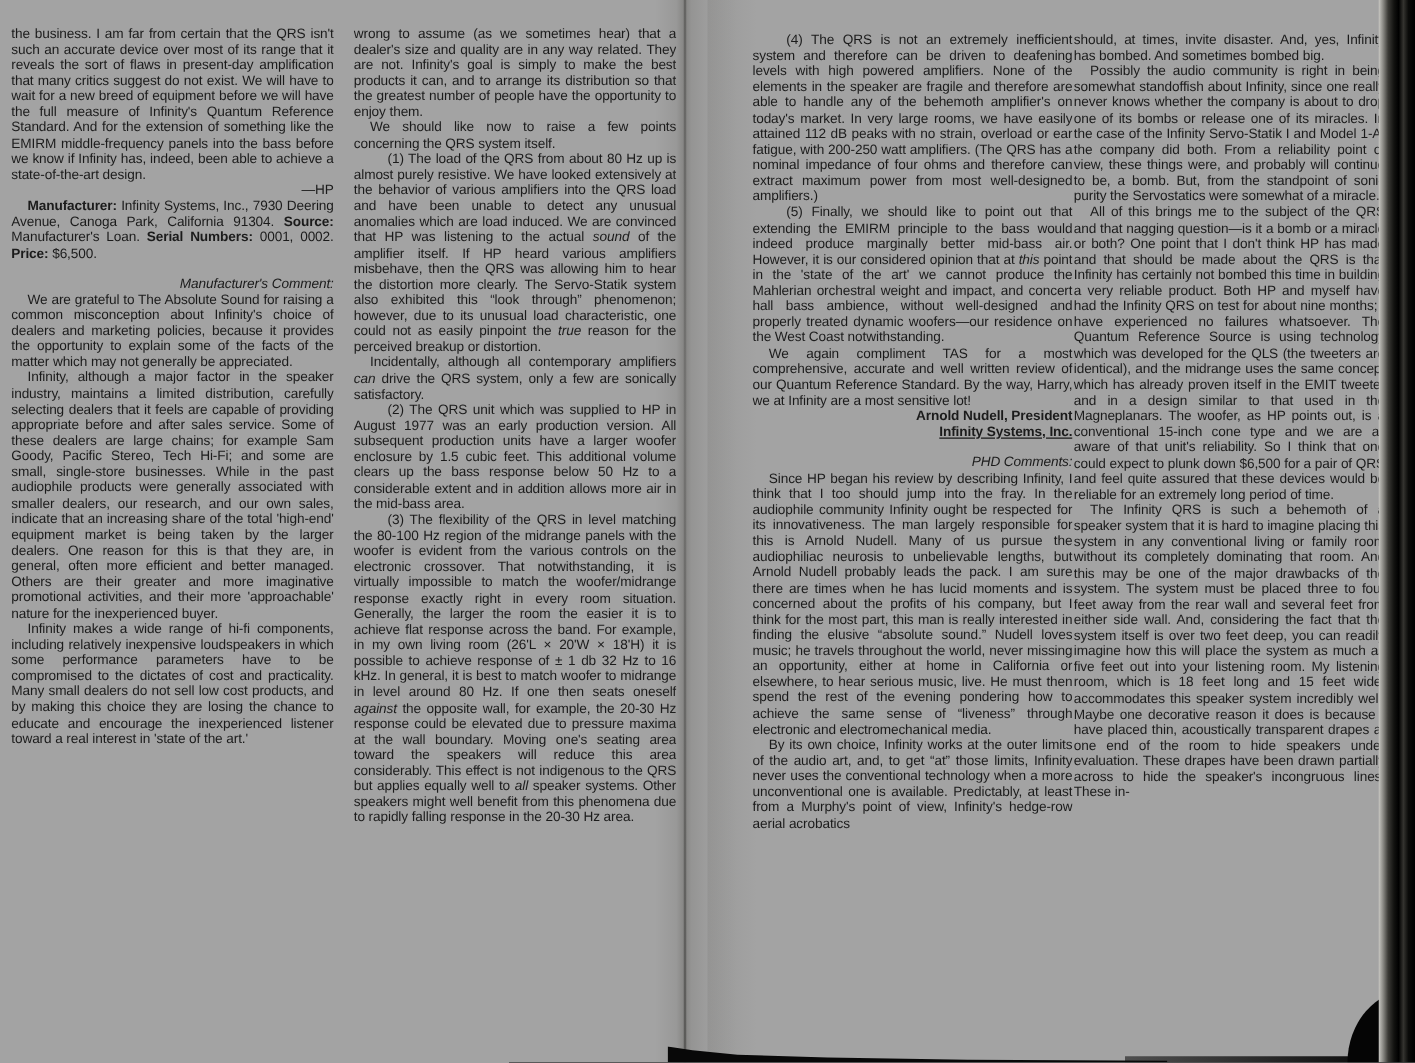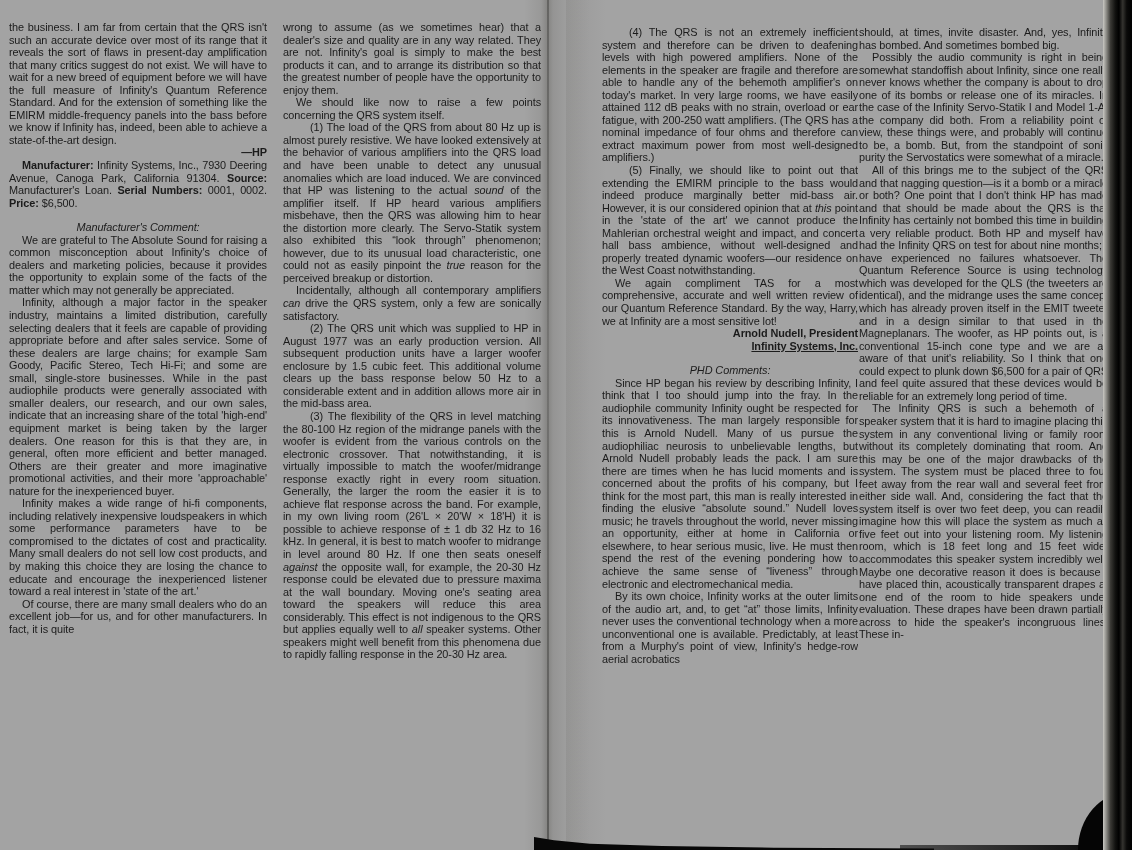--- a/index.html
+++ b/index.html
@@ -61,46 +61,45 @@
     overflow:hidden;
   }
   .col-1{left:9px;  top:21px;width:258px;height:800px;}
   .col-2{left:283px;top:21px;width:258px;height:800px;}
   .col-3{left:602px;top:26px;width:256px;height:800px;}
   .col-4{left:859px;top:26px;width:249px;height:800px;}
 
   p.par{margin:0;}
   p.indent{text-indent:13px;}
   p.deep{text-indent:27px;}
-  p.heading{font-style:italic;margin-top:12px;text-align:center;text-indent:0;}
+  p.heading{font-style:italic;margin-top:12px;text-align:right;text-indent:0;}
   p.signoff{text-align:right;font-weight:bold;}
   p.byline{text-align:right;font-weight:bold;}
 
   .page-number{
     position:absolute;font-size:11.5px;color:#1b1b1b;
     width:60px;text-align:center;margin-top:41px;
   }
   .pn-left {left:215px;top:820px;}
   .pn-right{left:790px;top:820px;}
 </style>
 </head>
 <body>
 
 <div class="spread">
 
   <div>
     <div class="col col-1">
         <p class="par body"><span>the business. I am far from certain that the QRS isn't such an accurate device over most of its range that it reveals the sort of flaws in present-day amplification that many critics suggest do not exist. We will have to wait for a new breed of equipment before we will have the full measure of Infinity's Quantum Reference Standard. And for the extension of something like the EMIRM middle-frequency panels into the bass before we know if Infinity has, indeed, been able to achieve a state-of-the-art design.</span></p>
-        <p class="par signoff"><span style="font-weight: bold;">—HP</span></p>
+        <p class="par signoff"><span style="font-weight: normal;">—HP</span></p>
         <p class="par body indent"><span style="font-weight: bold;">Manufacturer:</span><span> Infinity Systems, Inc., 7930 Deering Avenue, Canoga Park, California 91304. </span><span style="font-weight: bold;">Source:</span><span> Manufacturer's Loan. </span><span style="font-weight: bold;">Serial Numbers:</span><span> 0001, 0002. </span><span style="font-weight: bold;">Price:</span><span> $6,500.</span></p>
         <p class="par heading"><span style="font-style: italic;">Manufacturer's Comment:</span></p>
         <p class="par body indent"><span>We are grateful to The Absolute Sound for raising a common misconception about Infinity's choice of dealers and marketing policies, because it provides the opportunity to explain some of the facts of the matter which may not generally be appreciated.</span></p>
         <p class="par body indent"><span>Infinity, although a major factor in the speaker industry, maintains a limited distribution, carefully selecting dealers that it feels are capable of providing appropriate before and after sales service. Some of these dealers are large chains; for example Sam Goody, Pacific Stereo, Tech Hi-Fi; and some are small, single-store businesses. While in the past audiophile products were generally associated with smaller dealers, our research, and our own sales, indicate that an increasing share of the total 'high-end' equipment market is being taken by the larger dealers. One reason for this is that they are, in general, often more efficient and better managed. Others are their greater and more imaginative promotional activities, and their more 'approachable' nature for the inexperienced buyer.</span></p>
         <p class="par body indent"><span>Infinity makes a wide range of hi-fi components, including relatively inexpensive loudspeakers in which some performance parameters have to be compromised to the dictates of cost and practicality. Many small dealers do not sell low cost products, and by making this choice they are losing the chance to educate and encourage the inexperienced listener toward a real interest in 'state of the art.'</span></p>
-        <p class="par body indent"><span>Of course, there are many small dealers who do an excellent job—for us, and for other manufacturers. In fact, it is quite</span></p>
       </div>
     <div class="col col-2">
         <p class="par body"><span>wrong to assume (as we sometimes hear) that a dealer's size and quality are in any way related. They are not. Infinity's goal is simply to make the best products it can, and to arrange its distribution so that the greatest number of people have the opportunity to enjoy them.</span></p>
         <p class="par body indent"><span>We should like now to raise a few points concerning the QRS system itself.</span></p>
         <p class="par body deep"><span>(1) The load of the QRS from about 80 Hz up is almost purely resistive. We have looked extensively at the behavior of various amplifiers into the QRS load and have been unable to detect any unusual anomalies which are load induced. We are convinced that HP was listening to the actual </span><span style="font-style: italic;">sound</span><span> of the amplifier itself. If HP heard various amplifiers misbehave, then the QRS was allowing him to hear the distortion more clearly. The Servo-Statik system also exhibited this “look through” phenomenon; however, due to its unusual load characteristic, one could not as easily pinpoint the </span><span style="font-style: italic;">true</span><span> reason for the perceived breakup or distortion.</span></p>
         <p class="par body indent"><span>Incidentally, although all contemporary amplifiers </span><span style="font-style: italic;">can</span><span> drive the QRS system, only a few are sonically satisfactory.</span></p>
         <p class="par body deep"><span>(2) The QRS unit which was supplied to HP in August 1977 was an early production version. All subsequent production units have a larger woofer enclosure by 1.5 cubic feet. This additional volume clears up the bass response below 50 Hz to a considerable extent and in addition allows more air in the mid-bass area.</span></p>
         <p class="par body deep"><span>(3) The flexibility of the QRS in level matching the 80-100 Hz region of the midrange panels with the woofer is evident from the various controls on the electronic crossover. That notwithstanding, it is virtually impossible to match the woofer/midrange response exactly right in every room situation. Generally, the larger the room the easier it is to achieve flat response across the band. For example, in my own living room (26'L × 20'W × 18'H) it is possible to achieve response of ± 1 db 32 Hz to 16 kHz. In general, it is best to match woofer to midrange in level around 80 Hz. If one then seats oneself </span><span style="font-style: italic;">against</span><span> the opposite wall, for example, the 20-30 Hz response could be elevated due to pressure maxima at the wall boundary. Moving one's seating area toward the speakers will reduce this area considerably. This effect is not indigenous to the QRS but applies equally well to </span><span style="font-style: italic;">all</span><span> speaker systems. Other speakers might well benefit from this phenomena due to rapidly falling response in the 20-30 Hz area.</span></p>
       </div>
     <div class="page-number pn-left">454</div>

